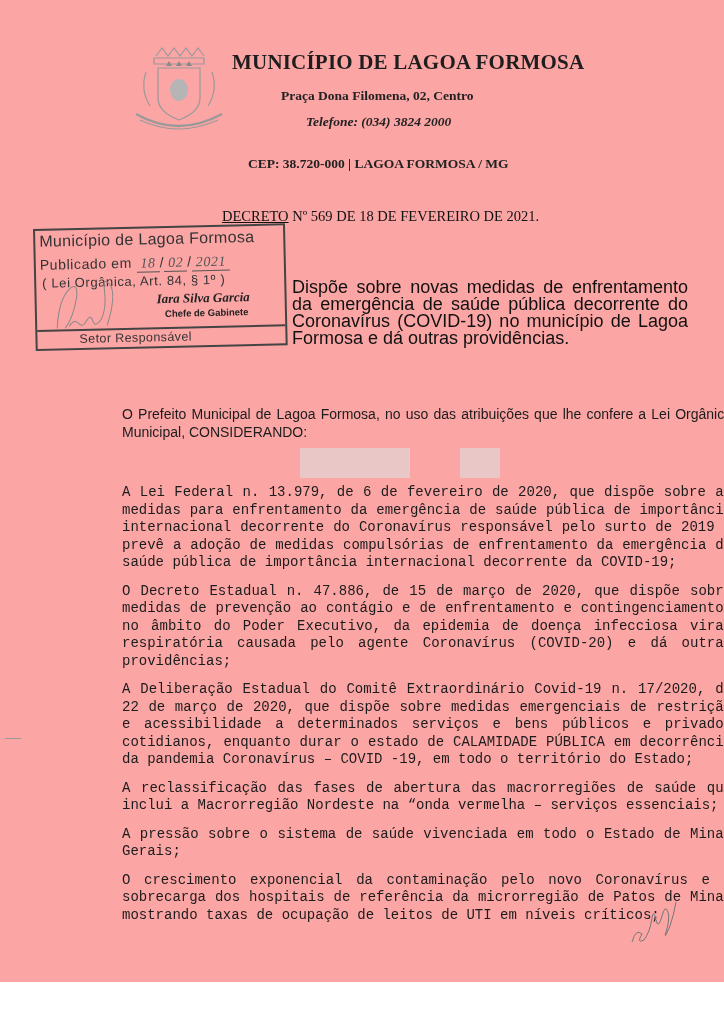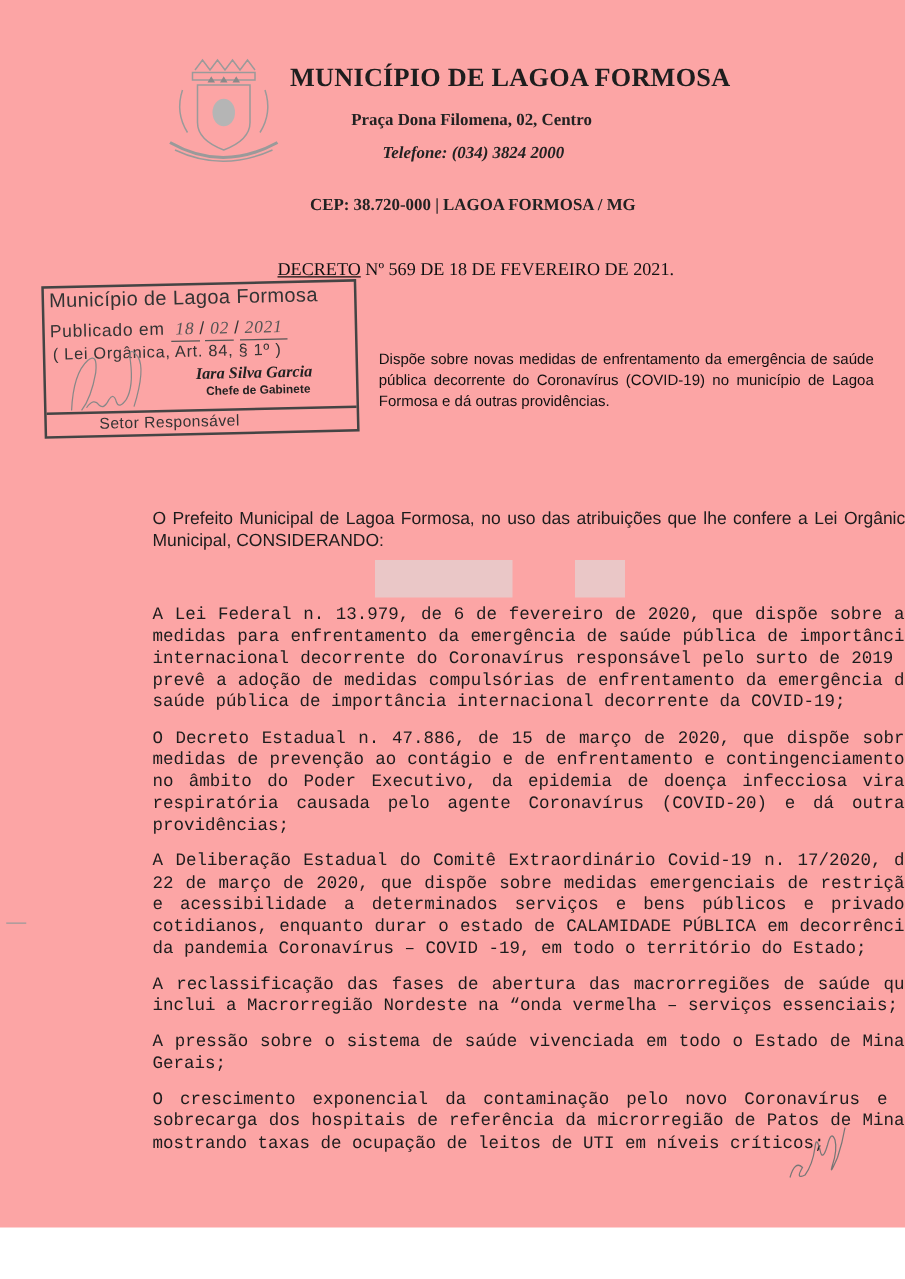--- a/index.html
+++ b/index.html
@@ -24,21 +24,21 @@
   .stamp .s2 { position: absolute; left: 4px; top: 26px; font-size: 14px; letter-spacing: 0.6px; white-space: nowrap; }
   .stamp .date { display: inline-block; font-family: "Liberation Serif", serif; font-style: italic; font-size: 14px; border-bottom: 1px solid #555; padding: 0 4px; color: #555; }
   .stamp .s3 { position: absolute; left: 6px; top: 45px; font-size: 13px; letter-spacing: 0.6px; white-space: nowrap; }
   .stamp .name { position: absolute; left: 120px; top: 63px; font-family: "Liberation Serif", serif; font-style: italic; font-weight: bold; font-size: 13px; white-space: nowrap; color: #222; }
   .stamp .role { position: absolute; left: 128px; top: 80px; font-size: 9.5px; font-weight: bold; white-space: nowrap; color: #222; }
   .stamp .sig { position: absolute; left: 10px; top: 50px; width: 90px; height: 55px; }
   .stamp .rule { position: absolute; left: 0; right: 0; top: 99px; border-top: 2px solid #444; }
   .stamp .s4 { position: absolute; left: 42px; top: 102px; font-size: 12.5px; letter-spacing: 0.4px; white-space: nowrap; }
 
   
-  .ementa { position: absolute; left: 303px; top: 279px; width: 396px; font-family: "Liberation Sans", sans-serif; font-size: 12px; line-height: 17px; text-align: justify; color: #111; }
+  .ementa { position: absolute; left: 292px; top: 279px; width: 396px; font-family: "Liberation Sans", sans-serif; font-size: 18px; line-height: 17px; text-align: justify; color: #111; }
 
   
   .body { position: absolute; left: 94px; top: 406px; width: 610px; font-family: "Liberation Sans", sans-serif; font-size: 14px; line-height: 17.5px; text-align: justify; color: #1c1c1c; margin-left: 28px; }
   .body p { margin: 0; }
   .p-intro { margin-bottom: 43px !important; }
   .p-c { margin-bottom: 11px !important; font-family: Liberation Mono, monospace; }
 
   .margin-mark { position: absolute; left: 5px; top: 738px; width: 16px; border-top: 1px solid #999; }
   .initials { position: absolute; left: 628px; top: 898px; width: 50px; height: 50px; }
   .speck { position: absolute; background: #ddd; opacity: 0.6; }

